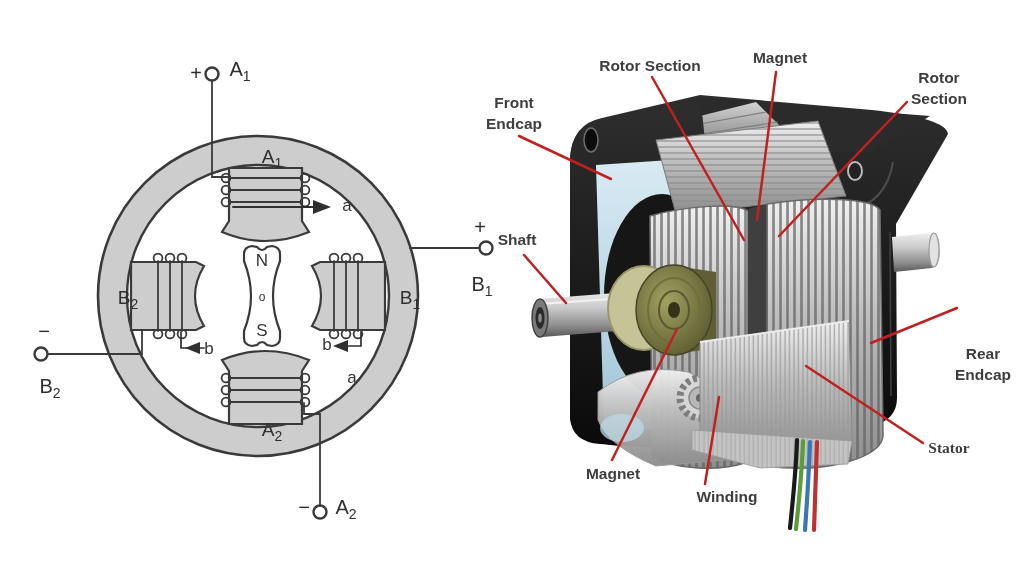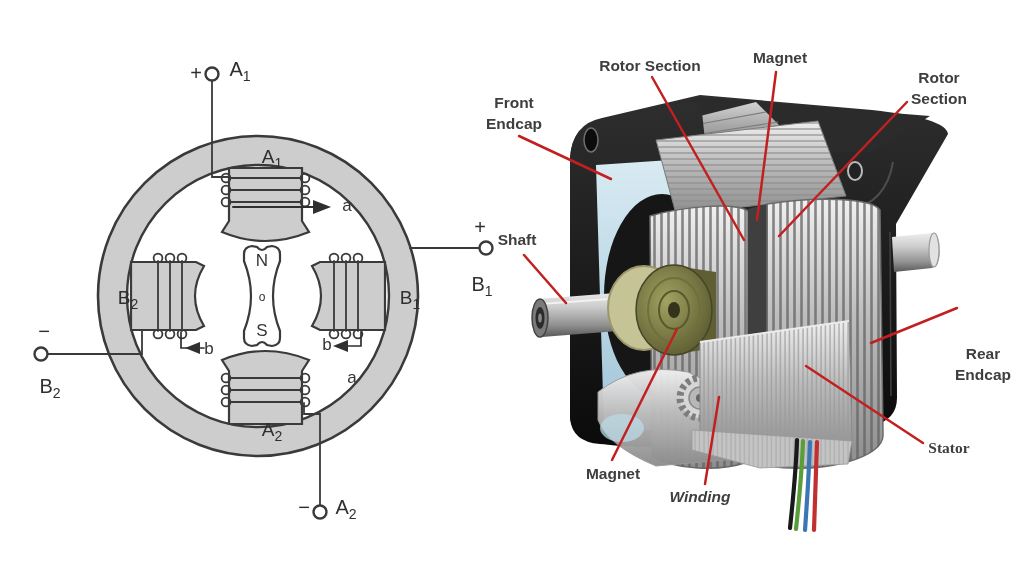--- a/index.html
+++ b/index.html
@@ -274,15 +274,15 @@
 <div class="lbl cut" style="left:650px;top:66px;">Rotor Section</div>
 <div class="lbl cut" style="left:780px;top:58px;">Magnet</div>
 <div class="lbl cut" style="left:939px;top:89px;">Rotor Section</div>
 <div class="lbl cut left" style="left:486px;top:114px;">Front
 Endcap</div>
 <div class="lbl cut" style="left:517px;top:240px;">Shaft</div>
 <div class="lbl cut" style="left:983px;top:317px;margin-top:48px;">Rear
 Endcap</div>
 <div class="lbl cut" style="left:949px;top:448px;font-family:Liberation Serif, serif;">Stator</div>
 <div class="lbl cut" style="left:613px;top:474px;">Magnet</div>
-<div class="lbl cut" style="left:700px;top:497px;font-style:italic;">Winding</div>
+<div class="lbl cut" style="left:727px;top:497px;">Winding</div>
 
 </div>
 
 </body></html>

